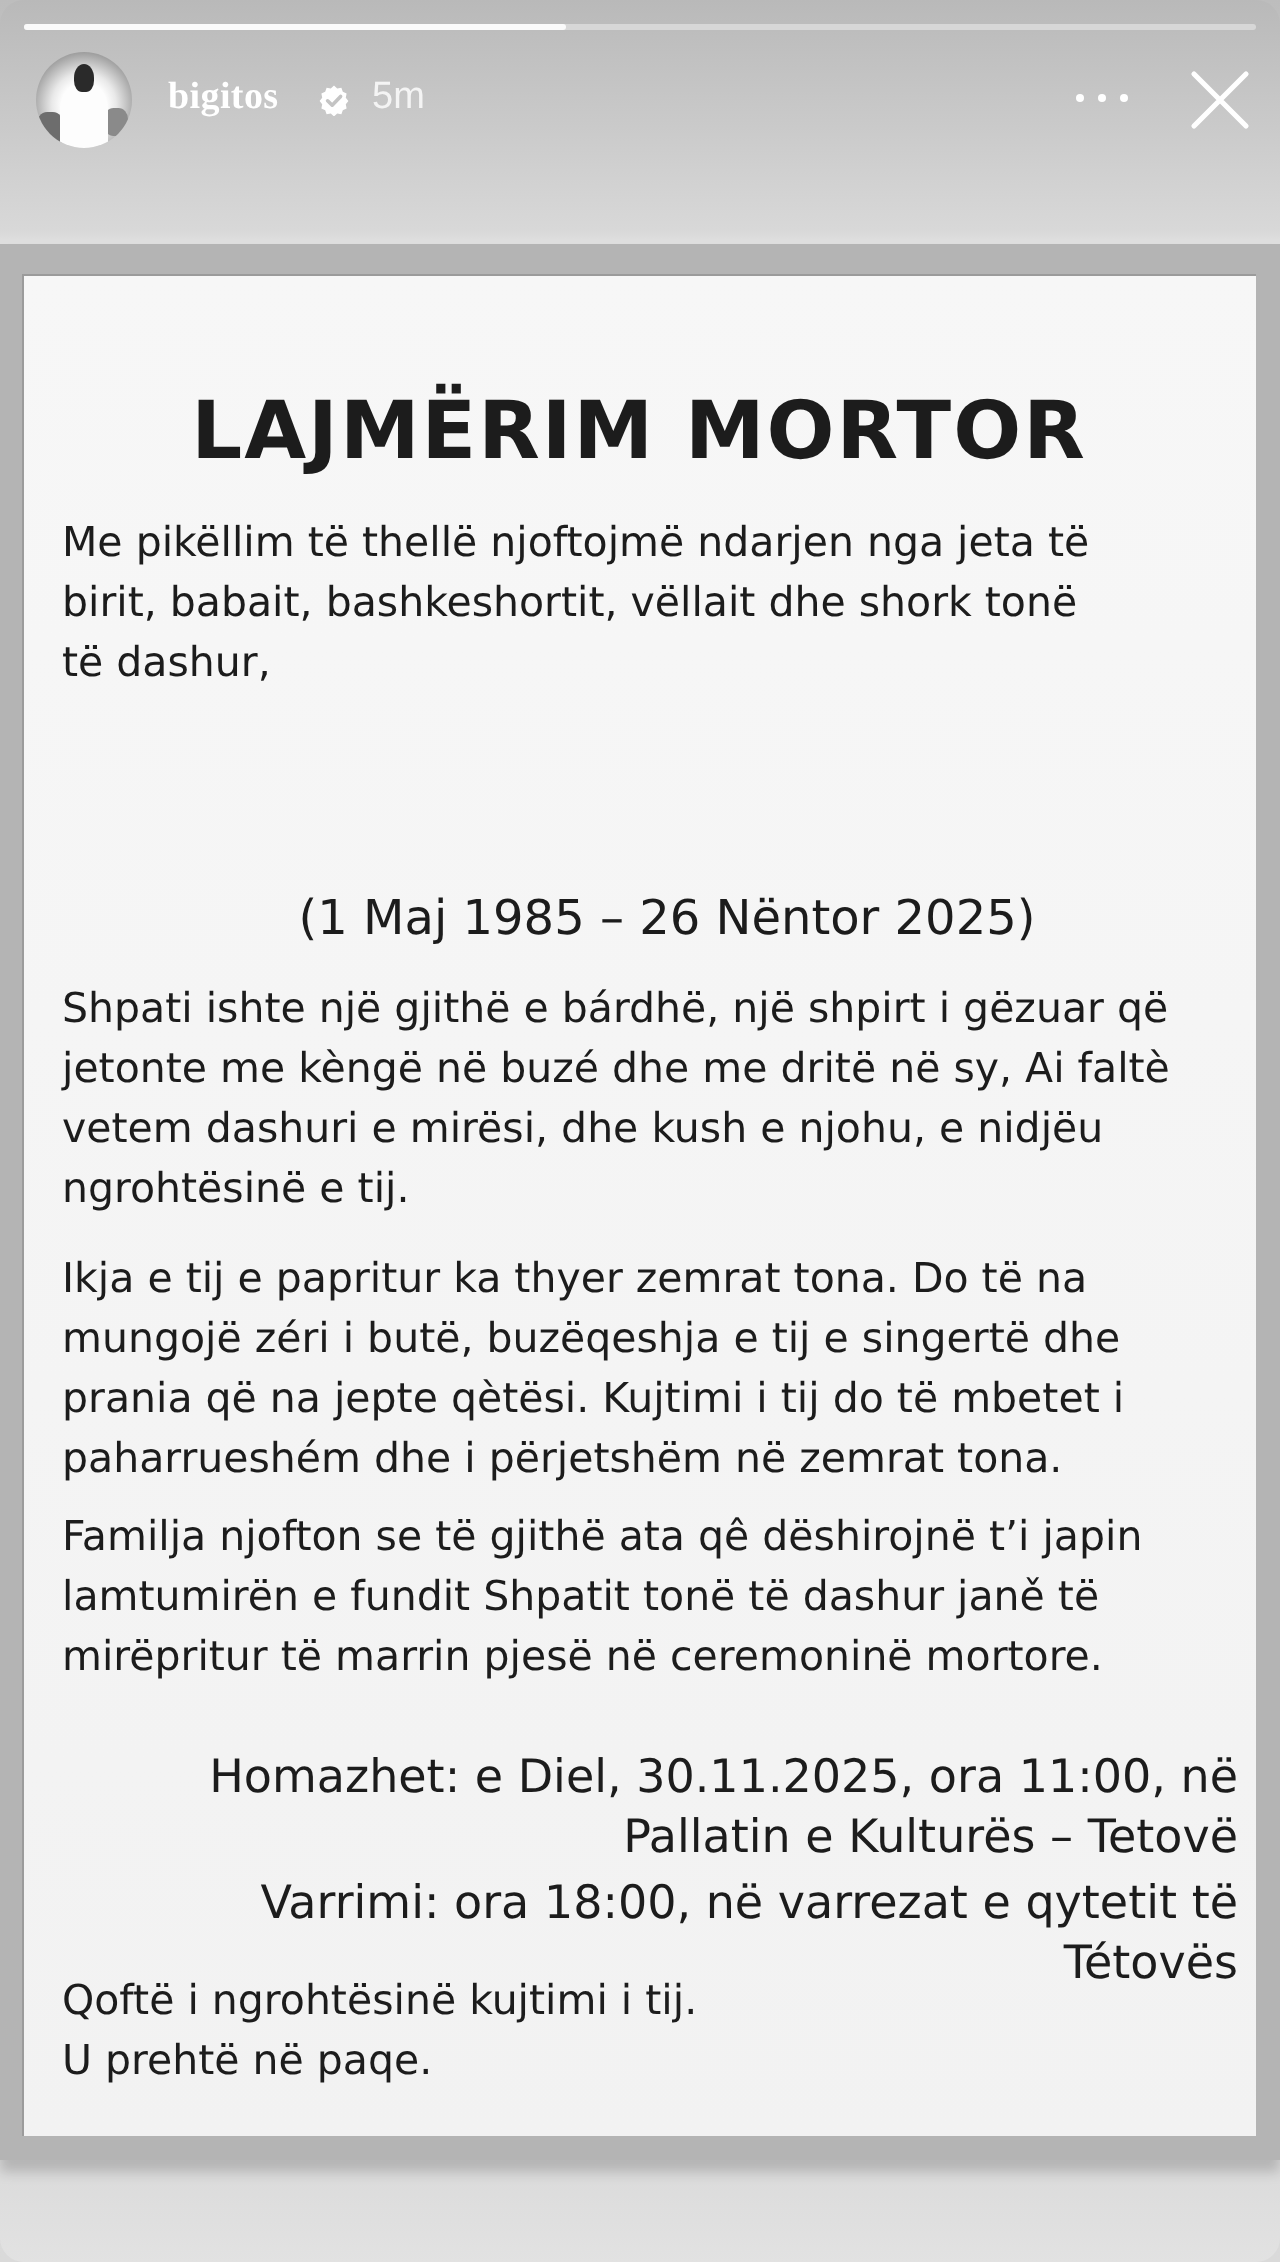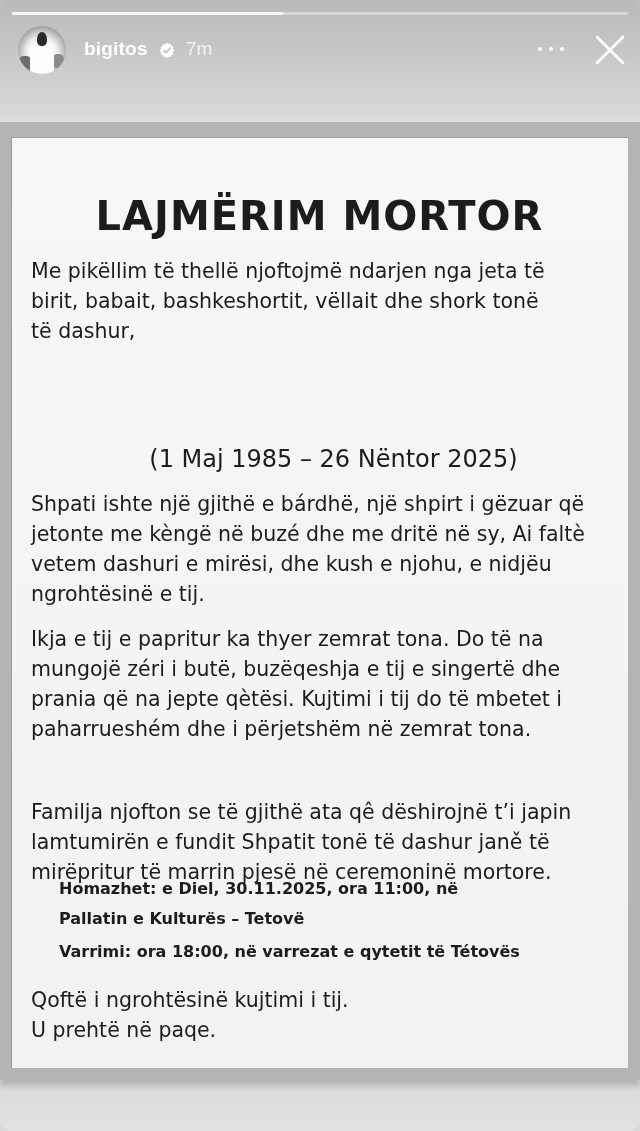--- a/index.html
+++ b/index.html
@@ -36,21 +36,21 @@
       background: #2a2a2a;
     }
     .avatar .fig-body {
       position: absolute; left: 12px; top: 16px; width: 24px; height: 32px;
       background: #fdfdfd; border-radius: 40% 40% 10% 10%;
     }
     .avatar .rock-l { position: absolute; left: 0; top: 30px; width: 14px; height: 18px; background: #6d6d6d; border-radius: 40%; }
     .avatar .rock-r { position: absolute; right: 2px; top: 28px; width: 12px; height: 14px; background: #8a8a8a; border-radius: 40%; }
     .username {
       position: absolute; left: 84px; top: 14px;
-      font-family: Liberation Sans, sans-serif; font-size: 19px; font-weight: bold; color: #ffffff;
+      font-family: Liberation Serif, serif; font-size: 19px; font-weight: bold; color: #ffffff;
       letter-spacing: 0.2px;
     }
     .verified {
       position: absolute; left: 159px; top: 18px; width: 16px; height: 16px;
     }
     .time {
       position: absolute; left: 186px; top: 14px;
       font-family: "Liberation Sans", sans-serif; font-size: 19px; color: #f4f4f4;
     }
     .more {
@@ -82,22 +82,22 @@
     }
     .name {
       position: absolute; left: 0; top: 236px; width: 617px; text-align: center;
       font-family: "DejaVu Sans", sans-serif; font-weight: bold; font-size: 52px; color: #1c1c1c; letter-spacing: 0.5px;
     }
     .dates {
       position: absolute; left: 0; top: 308px; width: 617px; text-align: center;
       font-family: "DejaVu Sans", sans-serif; font-size: 24px; color: #1c1c1c; margin-left: 14px;
     }
     .details {
-      position: absolute; left: 48px; width: 560px; text-align: left;
-      font-family: "DejaVu Sans", sans-serif; font-weight: bold; font-size: 16px; line-height: 30px; color: #1c1c1c;
+      position: absolute; left: 48px; width: 560px; text-align: right;
+      font-family: "DejaVu Sans", sans-serif; font-weight: normal; font-size: 23px; line-height: 30px; color: #1c1c1c;
       white-space: pre-line;
     }
   </style>
 </head>
 <body>
 
 <div class="story">
   <div class="progress">
     <div class="progress-fill" id="progress-fill" style="width: 44%;"></div>
   </div>
@@ -107,21 +107,21 @@
       <div class="rock-l"></div>
       <div class="rock-r"></div>
       <div class="fig-body"></div>
       <div class="fig-head"></div>
     </div>
     <span class="username">bigitos</span>
     <svg class="verified" viewBox="0 0 16 16">
       <path d="M8 0.8 L9.6 2.2 L11.7 1.9 L12.4 3.9 L14.3 4.8 L13.9 6.9 L15.2 8.5 L13.9 10.1 L14.3 12.2 L12.4 13.1 L11.7 15.1 L9.6 14.8 L8 16.2 L6.4 14.8 L4.3 15.1 L3.6 13.1 L1.7 12.2 L2.1 10.1 L0.8 8.5 L2.1 6.9 L1.7 4.8 L3.6 3.9 L4.3 1.9 L6.4 2.2 Z" fill="#ffffff"></path>
       <path d="M4.8 8.4 L7.1 10.6 L11.3 6.2" stroke="#c4c4c4" stroke-width="1.8" fill="none" stroke-linecap="round" stroke-linejoin="round"></path>
     </svg>
-    <span class="time">7m</span>
+    <span class="time">5m</span>
 
     <div class="more">
       <span></span>
       <span></span>
       <span></span>
     </div>
     <svg class="close" viewBox="0 0 32 32">
       <path d="M3 3 L29 29 M29 3 L3 29" stroke="#ffffff" stroke-width="2.6" stroke-linecap="round"></path>
     </svg>
   </div>
@@ -134,21 +134,21 @@
 të dashur,</div>
       <div class="dates">(1 Maj 1985 – 26 Nëntor 2025)</div>
       <div class="p" style="top:352px;">Shpati ishte një gjithë e bárdhë, një shpirt i gëzuar që
 jetonte me kèngë në buzé dhe me dritë në sy, Ai faltè
 vetem dashuri e mirësi, dhe kush e njohu, e nidjëu
 ngrohtësinë e tij.</div>
       <div class="p" style="top:487px;">Ikja e tij e papritur ka thyer zemrat tona. Do të na
 mungojë zéri i butë, buzëqeshja e tij e singertë dhe
 prania që na jepte qètësi. Kujtimi i tij do të mbetet i
 paharrueshém dhe i përjetshëm në zemrat tona.</div>
-      <div class="p" style="top:660px;">Familja njofton se të gjithë ata qê dëshirojnë t’i japin
+      <div class="p" style="top:616px;">Familja njofton se të gjithë ata qê dëshirojnë t’i japin
 lamtumirën e fundit Shpatit tonë të dashur janě të
 mirëpritur të marrin pjesë në ceremoninë mortore.</div>
       <div class="details" style="top:737px;">Homazhet: e Diel, 30.11.2025, ora 11:00, në
 Pallatin e Kulturës – Tetovë</div>
       <div class="details" style="top:800px;">Varrimi: ora 18:00, në varrezat e qytetit të Tétovës</div>
       <div class="p" style="top:848px;">Qoftë i ngrohtësinë kujtimi i tij.
 U prehtë në paqe.</div>
     </div>
   </div>
 </div>

